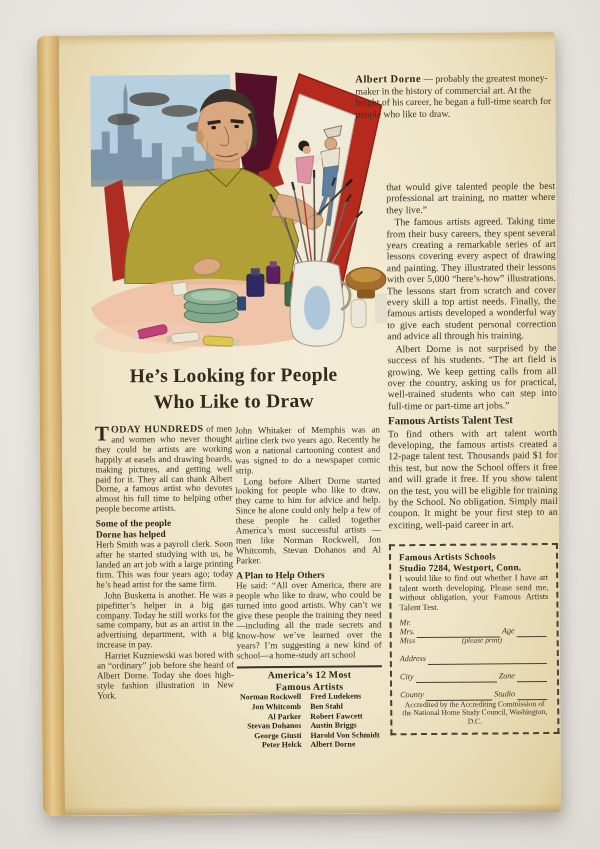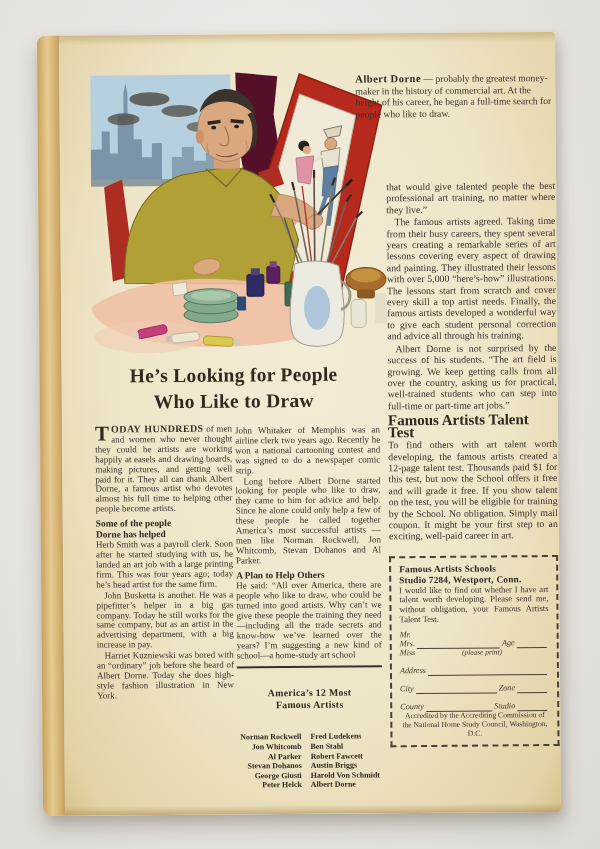--- a/index.html
+++ b/index.html
@@ -53,27 +53,27 @@
   .col3{left:326px;top:148px;width:169px;font-size:9.8px;line-height:11.4px;}
   .dropcap{
     float:left;font-weight:bold;font-size:21px;line-height:17px;
     margin:1px 2px 0 0;color:#2e271e;
   }
   .sc{font-size:10px;letter-spacing:0.4px;font-weight:bold;}
   .subhead{
     font-weight:bold;margin:4px 0 1px 0;color:#2e271e;text-align:left;
     font-size:9.4px;line-height:10.5px;
   }
-  .col3 .subhead{font-size:15px;line-height:11.5px;}
+  .col3 .subhead{font-size:11px;line-height:11.5px;}
   .subhead span{display:block;}
   
-  .fa-box{margin-top:6px;border-top:2px solid #3a322a;padding-top:19px;}
+  .fa-box{margin-top:6px;border-top:2px solid #3a322a;padding-top:1px;}
   .fa-title{text-align:center;font-weight:bold;font-size:9.8px;line-height:11.5px;color:#2e271e;}
   .fa-title span{display:block;letter-spacing:0.3px;}
-  .fa-cols{display:flex;justify-content:center;gap:9px;margin-top:22px;}
+  .fa-cols{display:flex;justify-content:center;gap:9px;margin-top:0;}
   .fa-l,.fa-r{font-weight:bold;font-size:7.9px;line-height:9.6px;color:#2e271e;}
   .fa-l{text-align:right;}
   .fa-r{text-align:left;}
   
   .coupon{
     margin-top:14px;border:2px dashed #4a4034;padding:6px 8px 5px 8px;
     text-align:left;
   }
   .c-title{font-weight:bold;font-size:9.3px;line-height:11px;color:#2e271e;letter-spacing:0.2px;}
   .c-body{font-size:8.5px;line-height:9.6px;margin:5px 0 0 0;text-align:justify;}

